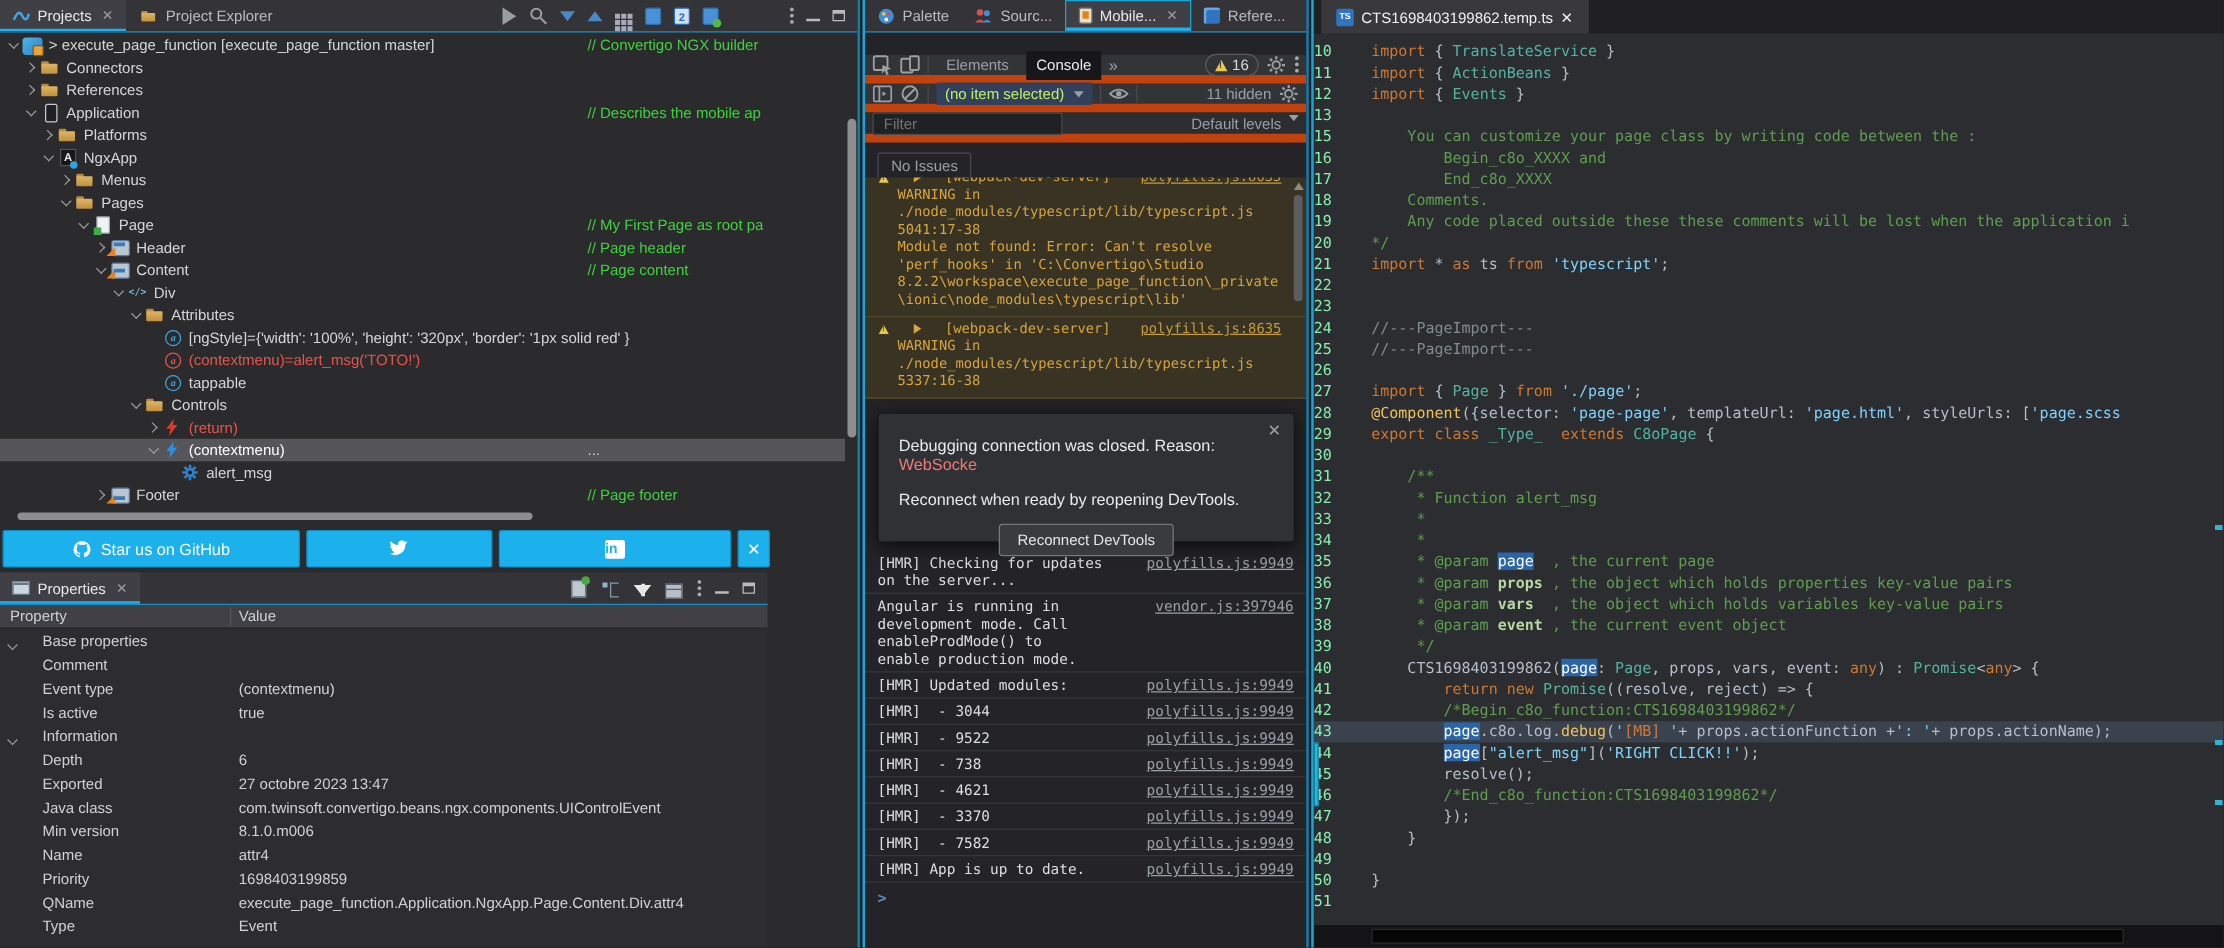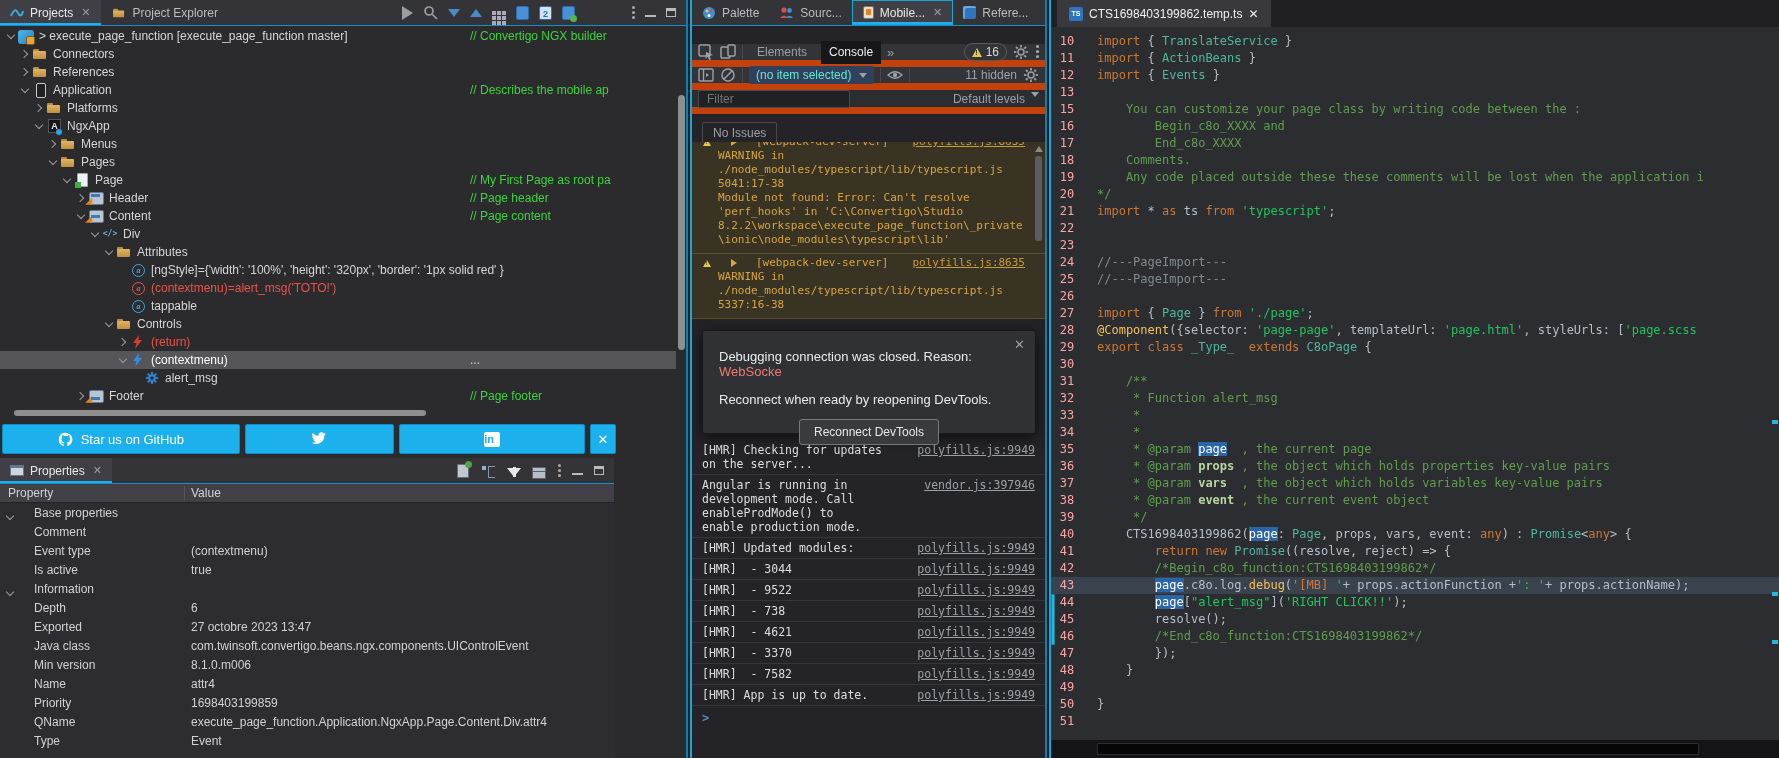--- a/index.html
+++ b/index.html
@@ -82,21 +82,21 @@
 
   
   .dtbar{display:flex;align-items:center;height:23px;background:#333438;border-bottom:7px solid #c2410c;padding:0 6px;gap:6px;color:#9aa0a6;font-size:12px}
   .dtico{width:16px;height:16px;position:relative;flex:0 0 16px}
   .vdiv{width:1px;height:14px;background:#4a4a4e}
   .dtpanel{padding:0 8px;height:23px;line-height:23px}
   .dtpanel.active{background:#17171a;color:#e9ebee}
   .warnbadge{display:flex;align-items:center;gap:4px;border:1px solid #5a5a5e;border-radius:10px;padding:1px 7px;margin-left:auto}
   .tri{width:0;height:0;border-left:5px solid transparent;border-right:5px solid transparent;border-bottom:9px solid #e8c84a;position:relative}
   .tri::after{content:"!";position:absolute;left:-1.5px;top:1px;font:bold 7px/8px "Liberation Sans",sans-serif;color:#332}
-  .dropdown{background:#33405c;color:#5eead4;border-radius:2px;padding:2px 7px;display:flex;gap:8px;align-items:center;font-size:12px}
+  .dropdown{background:#33405c;color:#bef264;border-radius:2px;padding:2px 7px;display:flex;gap:8px;align-items:center;font-size:12px}
   .caret{width:0;height:0;border-left:4px solid transparent;border-right:4px solid transparent;border-top:5px solid #9aa0a6}
   .filterbox{background:#202124;border:1px solid #4a4a4e;border-radius:2px;color:#8a8f95;font-size:12px;padding:2px 8px;width:152px;height:18px}
   .noissues{display:inline-block;border:1px solid #4a4a4e;border-radius:2px;color:#9aa0a6;font-size:12px;padding:3px 10px;margin:8px 0 0 10px}
   #warnings{position:absolute;top:142px;left:0;width:100%;height:188px;overflow:hidden}
   .wblock{background:#383322;border-bottom:1px solid #5a5130;padding:2px 20px 6px 10px;font:11px/14px "DejaVu Sans Mono",monospace;color:#d9a440;position:relative}
   .wblock .whead{display:flex;align-items:center;gap:19px}
   .wblock .wlink{margin-left:auto;text-decoration:underline;color:#c79c3e;cursor:pointer}
   .wexp{width:0;height:0;border-top:4px solid transparent;border-bottom:4px solid transparent;border-left:6px solid #d9a440}
   .wline{padding-left:16px;white-space:pre}
   #conscroll{position:absolute;right:2px;top:4px;width:9px;height:180px}
@@ -120,22 +120,22 @@
   .etabgroup{display:flex;border:2px solid #17a6d8;border-radius:3px;margin:0}
   .etab{display:flex;align-items:center;gap:6px;padding:0 12px;font-size:12px;color:#c9ccd0;white-space:nowrap}
   .etab.dim{color:#9a9da1}
   .etab.active{background:#38383d;color:#f0f0f0;margin-left:4px}
   .ficon{width:13px;height:15px;background:#cfe2f2;border:1px solid #4a90d9;position:relative}
   .ficon::after{content:"";position:absolute;left:2px;top:3px;width:7px;height:1.5px;background:#4a90d9;box-shadow:0 3px 0 #4a90d9,0 6px 0 #4a90d9}
   .tsicon{width:14px;height:14px;background:#2f74c0;color:#fff;font:bold 7px/14px "Liberation Sans",sans-serif;text-align:center;border-radius:2px}
   #code{position:absolute;top:27px;left:0;right:0;bottom:18px;background:#2b2d30;font:12px/17px "DejaVu Sans Mono",monospace;overflow:hidden}
   .cline{height:17px;display:flex;white-space:pre;position:relative}
   .cline.hl{background:#3a434d}
-  .gut{width:46px;flex:0 0 46px;text-align:center;padding-right:14px;color:#fca5a5}
-  .tk-k{color:#cc7832}.tk-w{color:#b6bfc9}.tk-s{color:#22c55e}.tk-c{color:#5f9e4f}
+  .gut{width:46px;flex:0 0 46px;text-align:left;padding-right:14px;color:#86efac}
+  .tk-k{color:#cc7832}.tk-w{color:#b6bfc9}.tk-s{color:#7dd3fc}.tk-c{color:#5f9e4f}
   .tk-g{color:#7f8b91}.tk-d{color:#f0c05a}.tk-t{color:#52b5a0}.tk-o{color:#d2793a}
   .tk-b{color:#b6d7a0;font-weight:bold}
   .tk-h{background:#2965a8;color:#fff}
   #changebar{position:absolute;left:0;top:594px;width:4px;height:51px;background:#2bb5d8;border:1px solid #1a7f99;z-index:3}
   #edhscroll{position:absolute;bottom:0;left:0;right:0;height:18px;background:#141416}
   #edhscroll .thumb{position:absolute;left:46px;right:80px;top:3px;height:12px;background:#060607;border:1px solid #2c2c2f}
   .rulermark{position:absolute;right:1px;width:6px;height:4px;background:#2bb5d8;z-index:4}
 
   
   svg{display:block}

